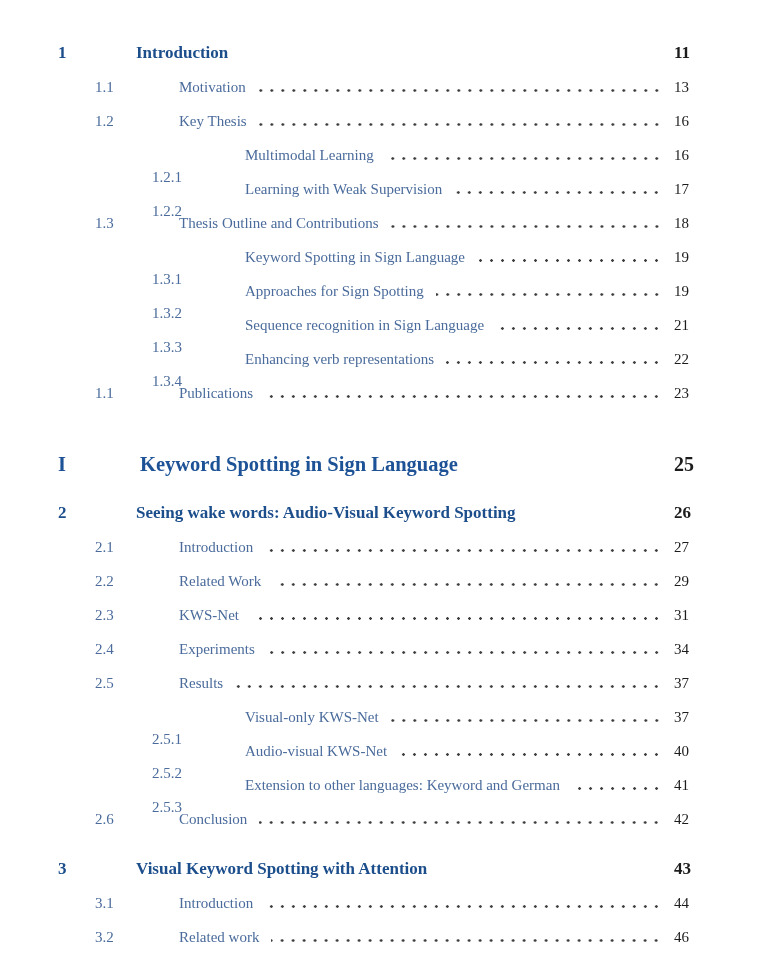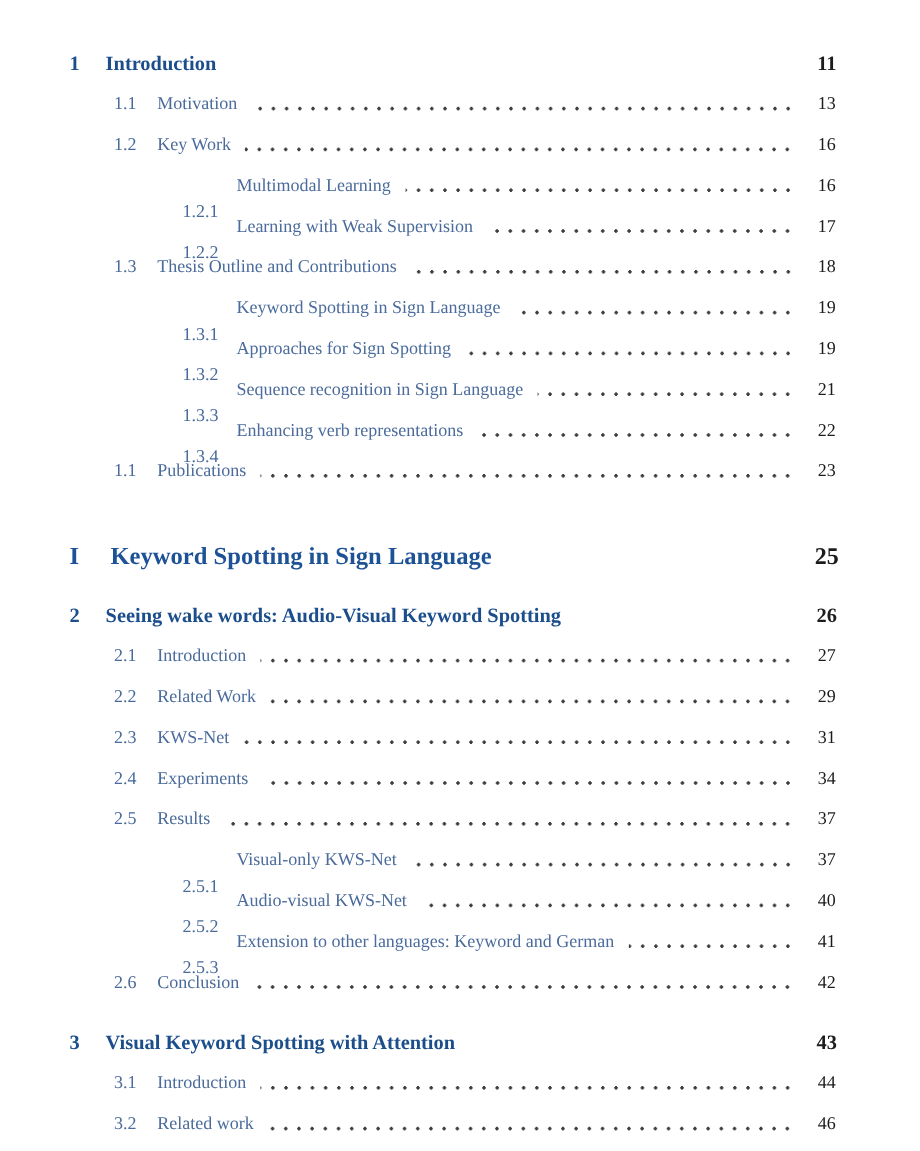--- a/index.html
+++ b/index.html
@@ -25,35 +25,35 @@
   }
   .row{
     display:flex;
     align-items:center;
     height:34px;
     font-size:15px;
     color:var(--section-color);
     white-space:nowrap;
   }
   .row .num{flex:none;}
-  .row .title{flex:none;}
+  .row .title{flex:none;margin-left:48px;}
   .leader{
     flex:1 1 auto;
     align-self:stretch;
     margin:0 10px 0 12px;
     background-image:radial-gradient(circle,var(--dot-color) 1.2px,rgba(0,0,0,0) 1.5px);
     background-size:11px 3px;
     background-repeat:repeat-x;
     background-position:right 2px bottom 12px;
   }
   .leader.hidden{background-image:none;}
   .pg{
     flex:none;
     min-width:30px;
-    text-align:center;
+    text-align:left;
     color:var(--pagenum-color);
   }
   
   .row.chapter{
     font-weight:bold;
     font-size:17px;
     color:var(--chapter-color);
   }
   .row.chapter .num{width:30px;}
   .row.chapter .pg{font-weight:bold;}
@@ -91,21 +91,21 @@
 
   <div class="row section">
     <span class="num">1.1</span>
     <span class="title">Motivation</span>
     <span class="leader"></span>
     <span class="pg">13</span>
   </div>
 
   <div class="row section">
     <span class="num">1.2</span>
-    <span class="title">Key Work</span>
+    <span class="title">Key Thesis</span>
     <span class="leader"></span>
     <span class="pg">16</span>
   </div>
 
   <div class="row subsection">
     <span class="num">1.2.1</span>
     <span class="title">Multimodal Learning</span>
     <span class="leader"></span>
     <span class="pg">16</span>
   </div>

